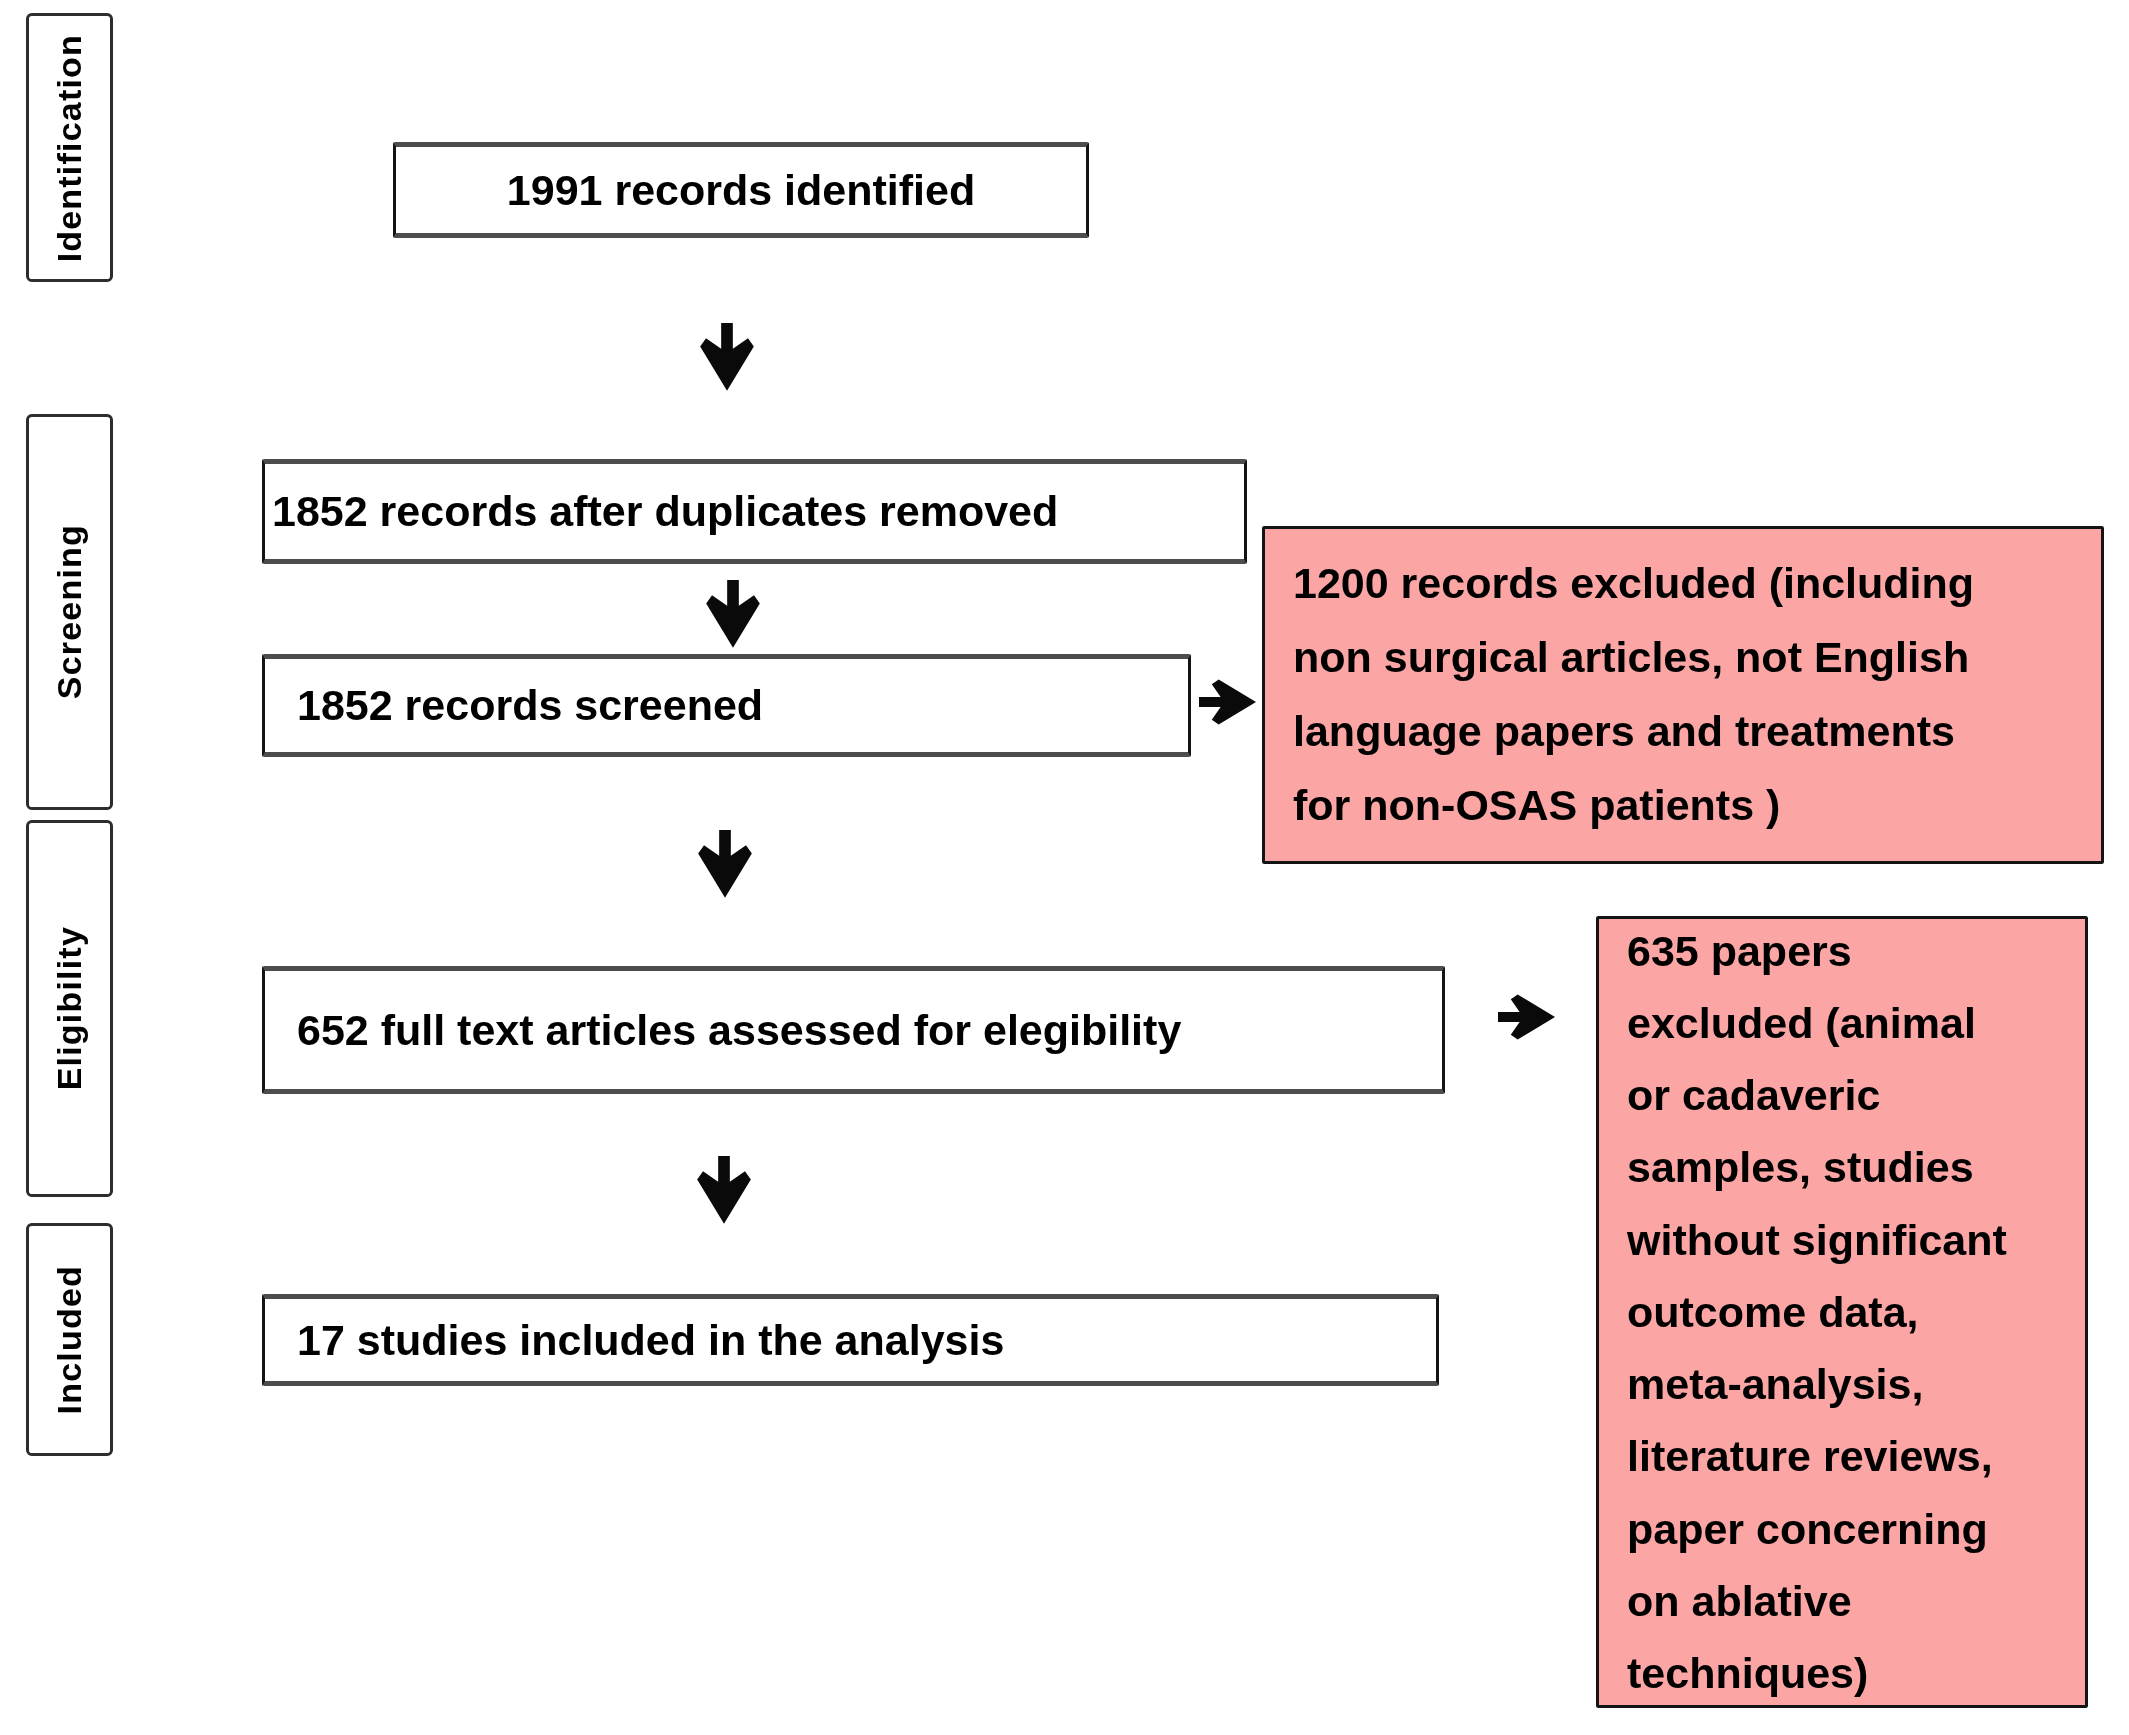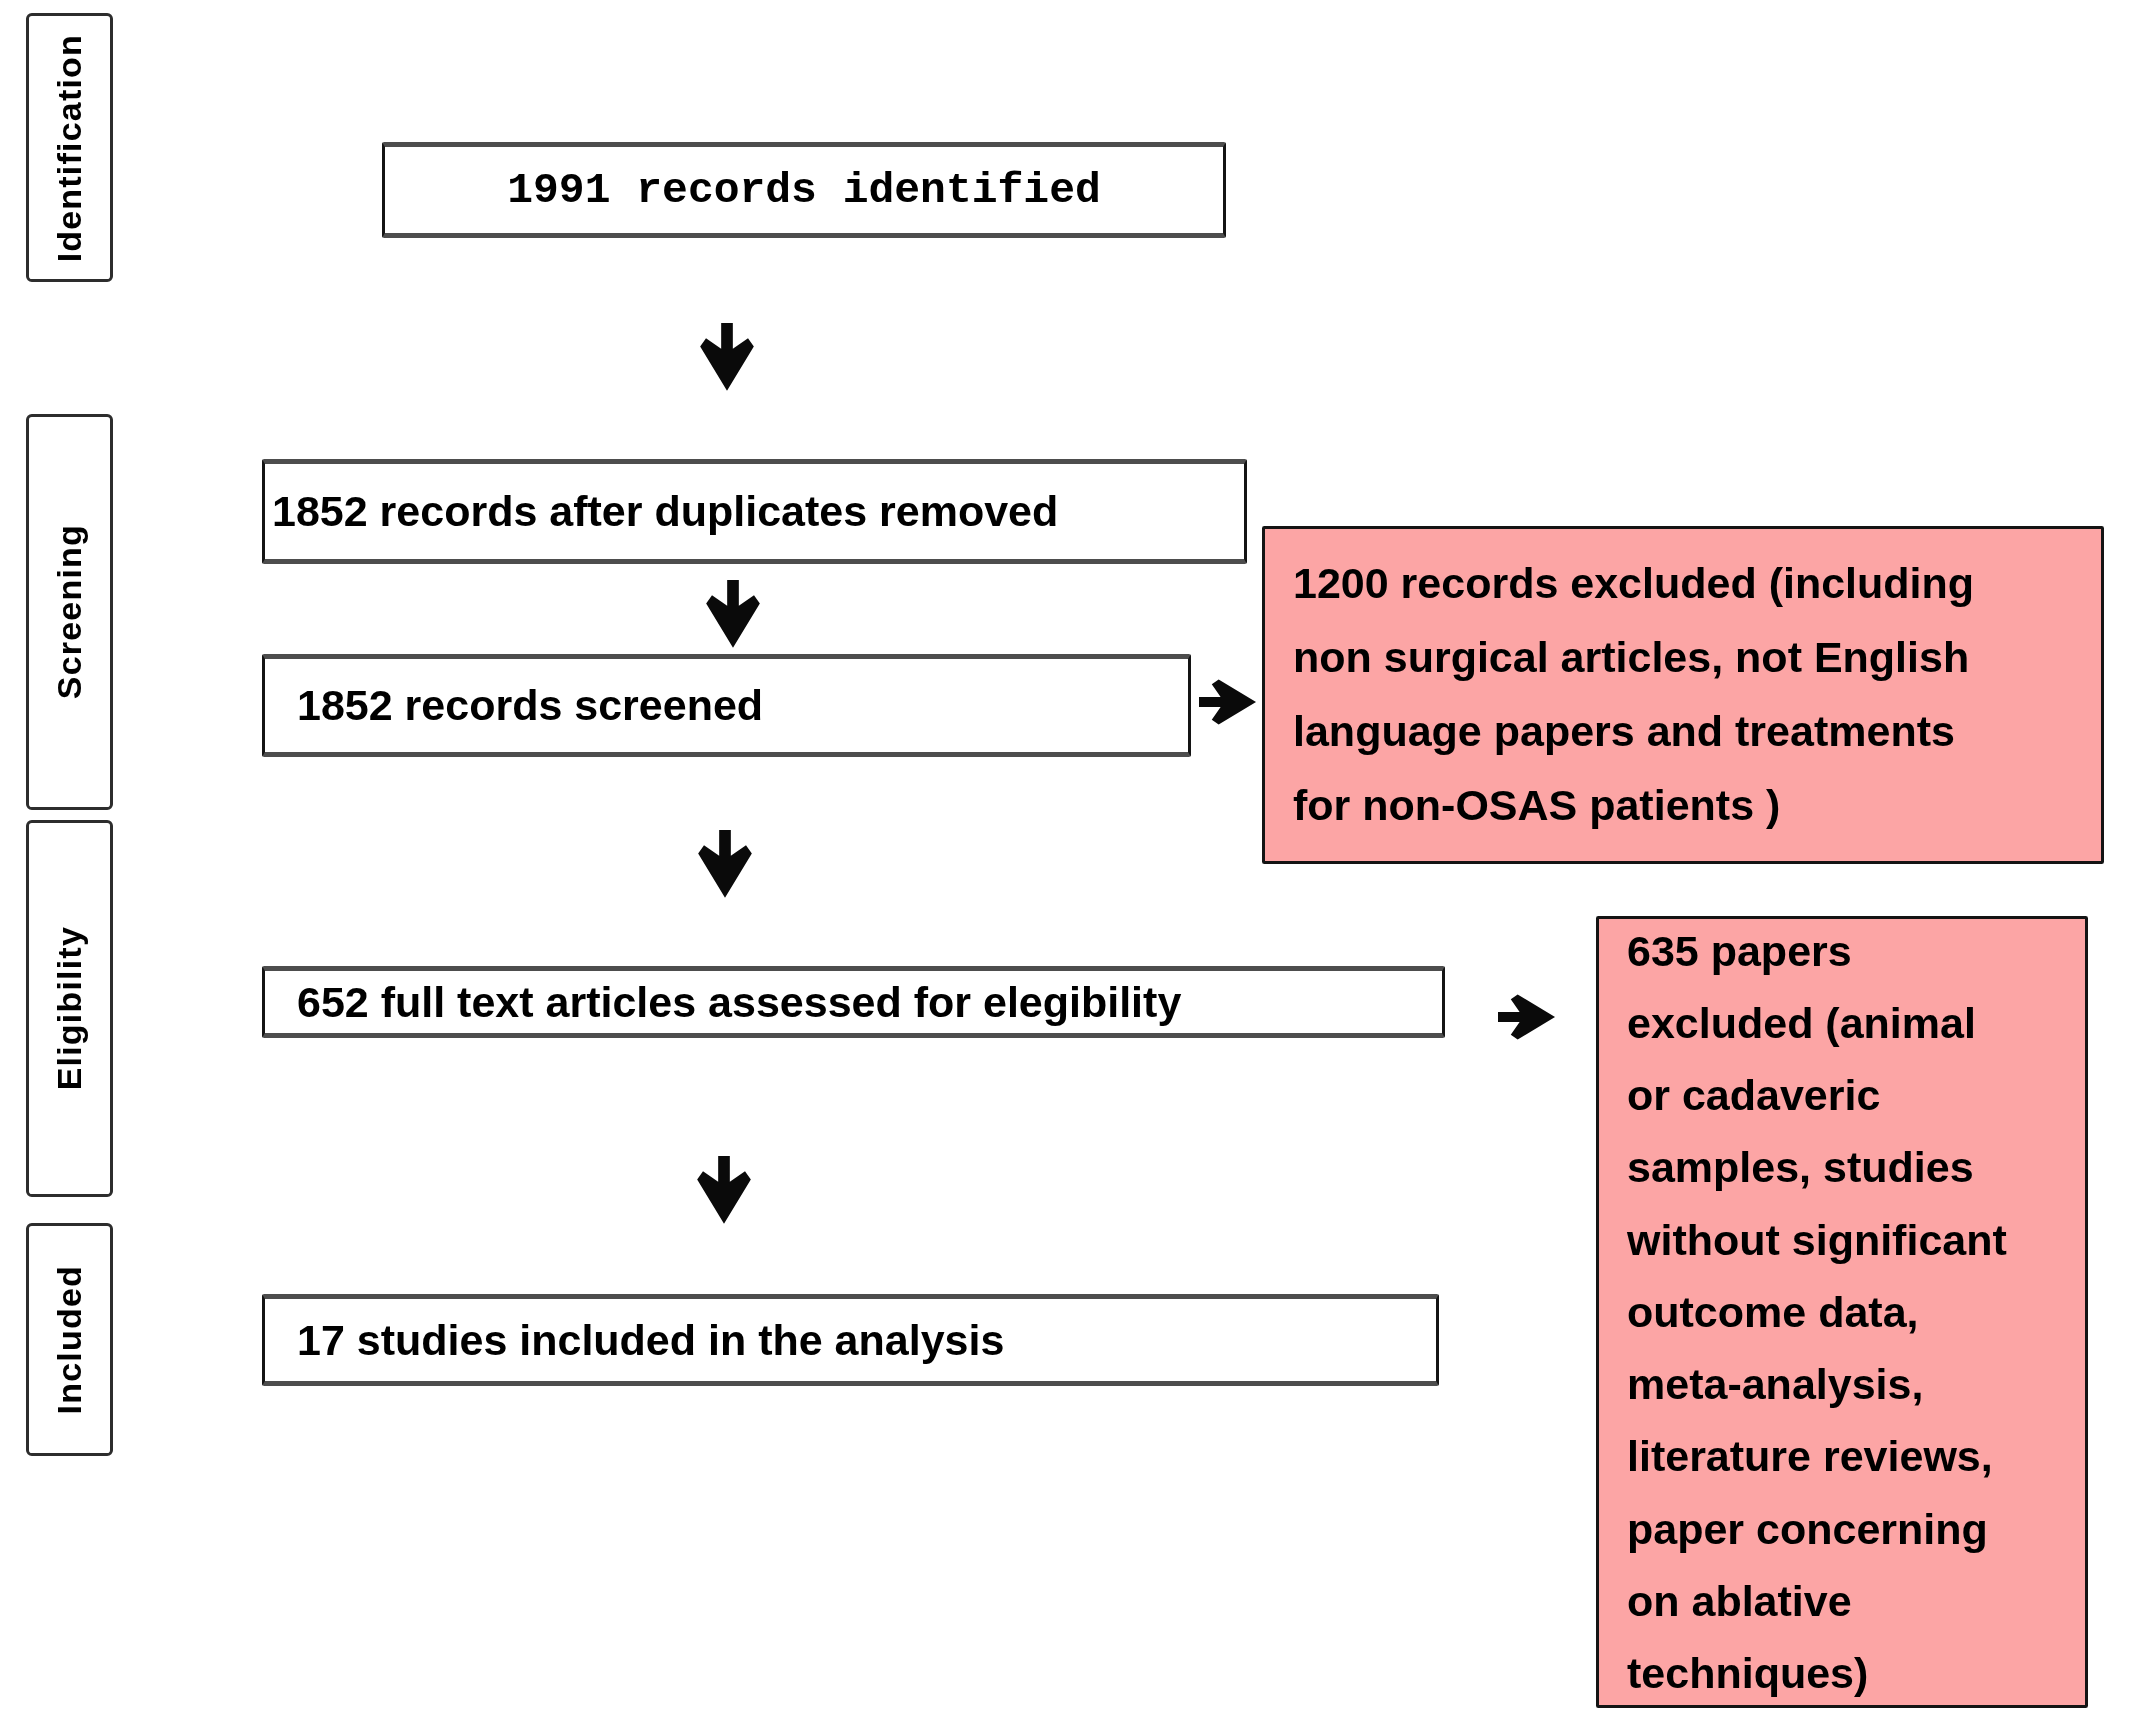--- a/index.html
+++ b/index.html
@@ -71,24 +71,24 @@
 
   .arrow { position: absolute; }
   .arrow svg { display: block; width: 100%; height: 100%; }
 
   
   #pos-identification { left: 26px;  top: 13.4px;   width: 87px; height: 269px; }
   #pos-screening      { left: 26px;  top: 414px;  width: 87px; height: 396px; }
   #pos-eligibility    { left: 26px;  top: 820px; width: 87px; height: 377px; }
   #pos-included       { left: 26px;  top: 1223px; width: 87px; height: 233px; }
 
-  #pos-box1 { left: 382px; top: 142px;  width: 844px; height: 96px; font-family: Liberation Mono, monospace; }
+  #pos-box1 { left: 393px; top: 142px;  width: 696px; height: 96px; }
   #pos-box2 { left: 262px; top: 459px;  width: 985px; height: 105px; padding-left: 7px; }
   #pos-box3 { left: 262px; top: 654px; width: 929px; height: 103px; }
-  #pos-box4 { left: 262px; top: 966px; width: 1183px; height: 72px; }
+  #pos-box4 { left: 262px; top: 966px; width: 1183px; height: 128px; }
   #pos-box5 { left: 262px; top: 1294px; width: 1177px; height: 92px; }
 
   #pos-ex1 { left: 1262px; top: 526px;  width: 842px; height: 338px; }
   #pos-ex2 { left: 1596px; top: 916px; width: 492px;  height: 792px; }
 
   #pos-darr1 { left: 699px; top: 323px;  width: 56px;  height: 69px; }
   #pos-darr2 { left: 705px; top: 580px;  width: 56px;  height: 69px; }
   #pos-darr3 { left: 697px; top: 830px; width: 56px;  height: 69px; }
   #pos-darr4 { left: 696px; top: 1156px; width: 56px;  height: 69px; }
   #pos-rarr1 { left: 1199px; top: 674px; width: 58px; height: 56px; }

